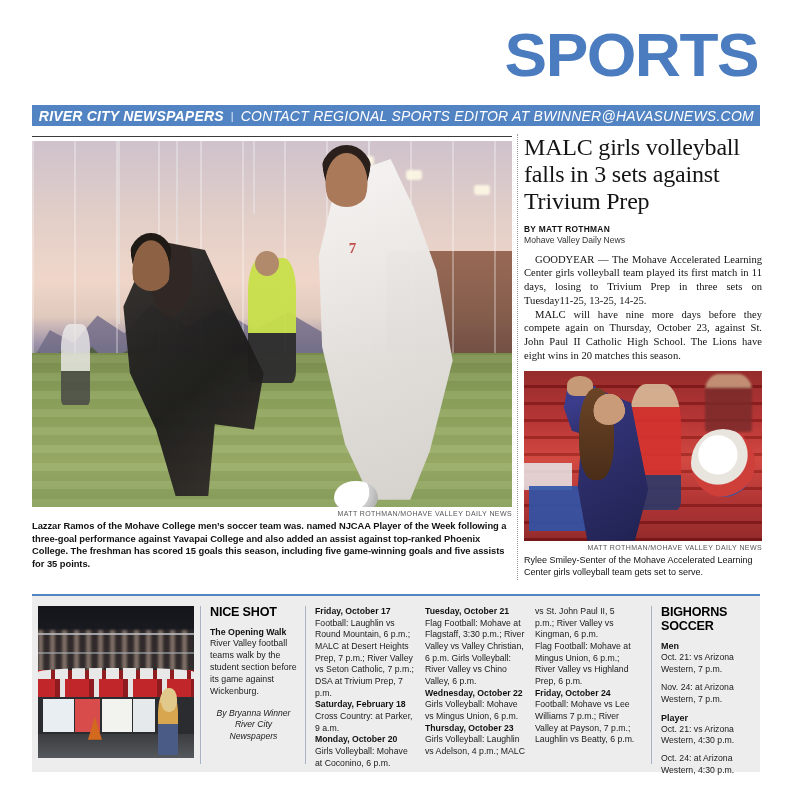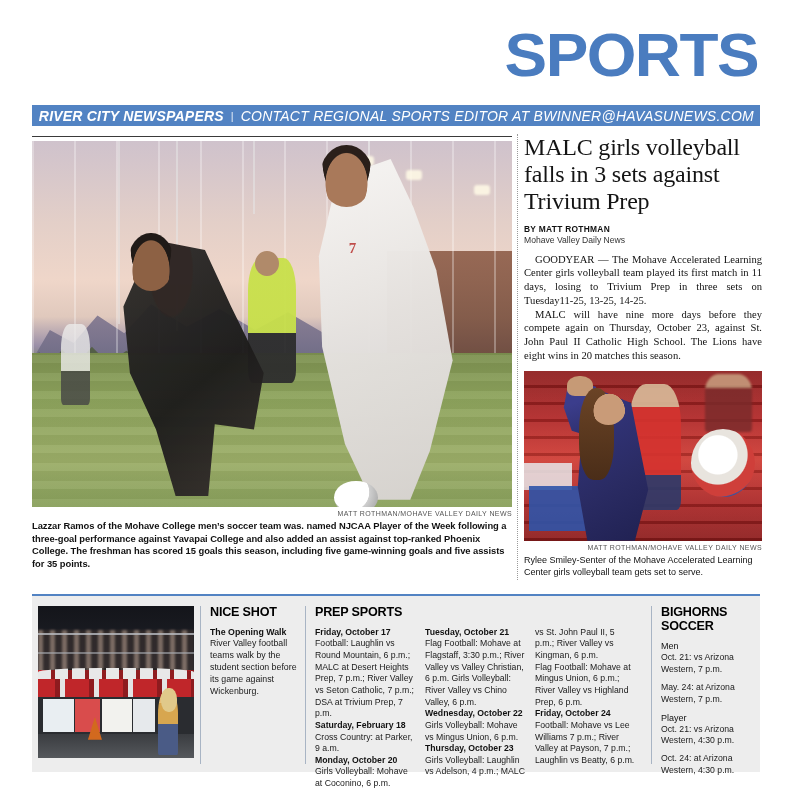--- a/index.html
+++ b/index.html
@@ -120,21 +120,21 @@
   }
   .ns-sub { font-size: 8.8px; font-weight: 700; color: #111; line-height: 1.3; }
   .ns-body { font-size: 8.8px; color: #1a1a1a; line-height: 1.36; }
   .ns-credit { font-size: 8.6px; font-style: italic; color: #1a1a1a; line-height: 1.36; text-align: center; margin-top: 10px; }
 
   .prep-cols { display: flex; gap: 0; }
   .prep-col { width: 33.33%; padding-right: 9px; }
   .pc-date { font-size: 8.7px; font-weight: 700; color: #111; line-height: 1.34; }
   .pc-item { font-size: 8.7px; color: #1a1a1a; line-height: 1.34; }
 
-  .bh-sub { font-size: 9px; font-weight: 400; color: #111; line-height: 1.34; margin-top: 2px; }
+  .bh-sub { font-size: 9px; font-weight: 700; color: #111; line-height: 1.34; margin-top: 2px; }
   .bh-item { font-size: 8.7px; color: #1a1a1a; line-height: 1.36; margin-bottom: 6px; }
 
   
   .sky {
     position: absolute; inset: 0;
     background: linear-gradient(to bottom, #cfc2cc 0%, #e3cfc8 22%, #efd6c9 38%, #e0c9bd 48%, #9a8fa8 56%, #6f7a5c 62%, #7f9458 66%, #8fa35f 100%);
   }
   .mountain {
     position: absolute; left: 0; top: 38%; width: 62%; height: 22%;
     background: linear-gradient(to bottom, #8e8097, #6e6b85);
@@ -388,26 +388,29 @@
           <div class="fb-girl-hair"></div>
         </div>
       </div>
 
       <div class="bp-vrule"></div>
 
       <div class="bp-niceshot">
         <div class="sec-title">NICE SHOT</div>
         <div class="ns-sub">The Opening Walk</div>
         <div class="ns-body">River Valley football teams walk by the student section before its game against Wickenburg.</div>
+        <div class="ns-credit">
+          <div>By Bryanna Winner</div>
+          <div>River City Newspapers</div>
+        </div>
       </div>
 
       <div class="bp-vrule"></div>
 
       <div class="bp-prep">
-        <div class="sec-title">PREP SPORTS</div>
         <div class="prep-cols">
 
           <div class="prep-col">
             <div class="pc-date">Friday, October 17</div>
             <div class="pc-item">Football: Laughlin vs Round Mountain, 6 p.m.; MALC at Desert Heights Prep, 7 p.m.; River Valley vs Seton Catholic, 7 p.m.; DSA at Trivium Prep, 7 p.m.</div>
             <div class="pc-date">Saturday, February 18</div>
             <div class="pc-item">Cross Country: at Parker, 9 a.m.</div>
             <div class="pc-date">Monday, October 20</div>
             <div class="pc-item">Girls Volleyball: Mohave at Coconino, 6 p.m.</div>
           </div>
@@ -431,21 +434,21 @@
         </div>
       </div>
 
       <div class="bp-vrule"></div>
 
       <div class="bp-bighorns">
         <div class="sec-title">BIGHORNS SOCCER</div>
 
         <div class="bh-sub">Men</div>
         <div class="bh-item">Oct. 21: vs Arizona Western, 7 p.m.</div>
-        <div class="bh-item">May. 24: at Arizona Western, 7 p.m.</div>
+        <div class="bh-item">Nov. 24: at Arizona Western, 7 p.m.</div>
 
         <div class="bh-sub">Player</div>
         <div class="bh-item">Oct. 21: vs Arizona Western, 4:30 p.m.</div>
         <div class="bh-item">Oct. 24: at Arizona Western, 4:30 p.m.</div>
       </div>
 
     </div>
   </div>
 
 </div>

